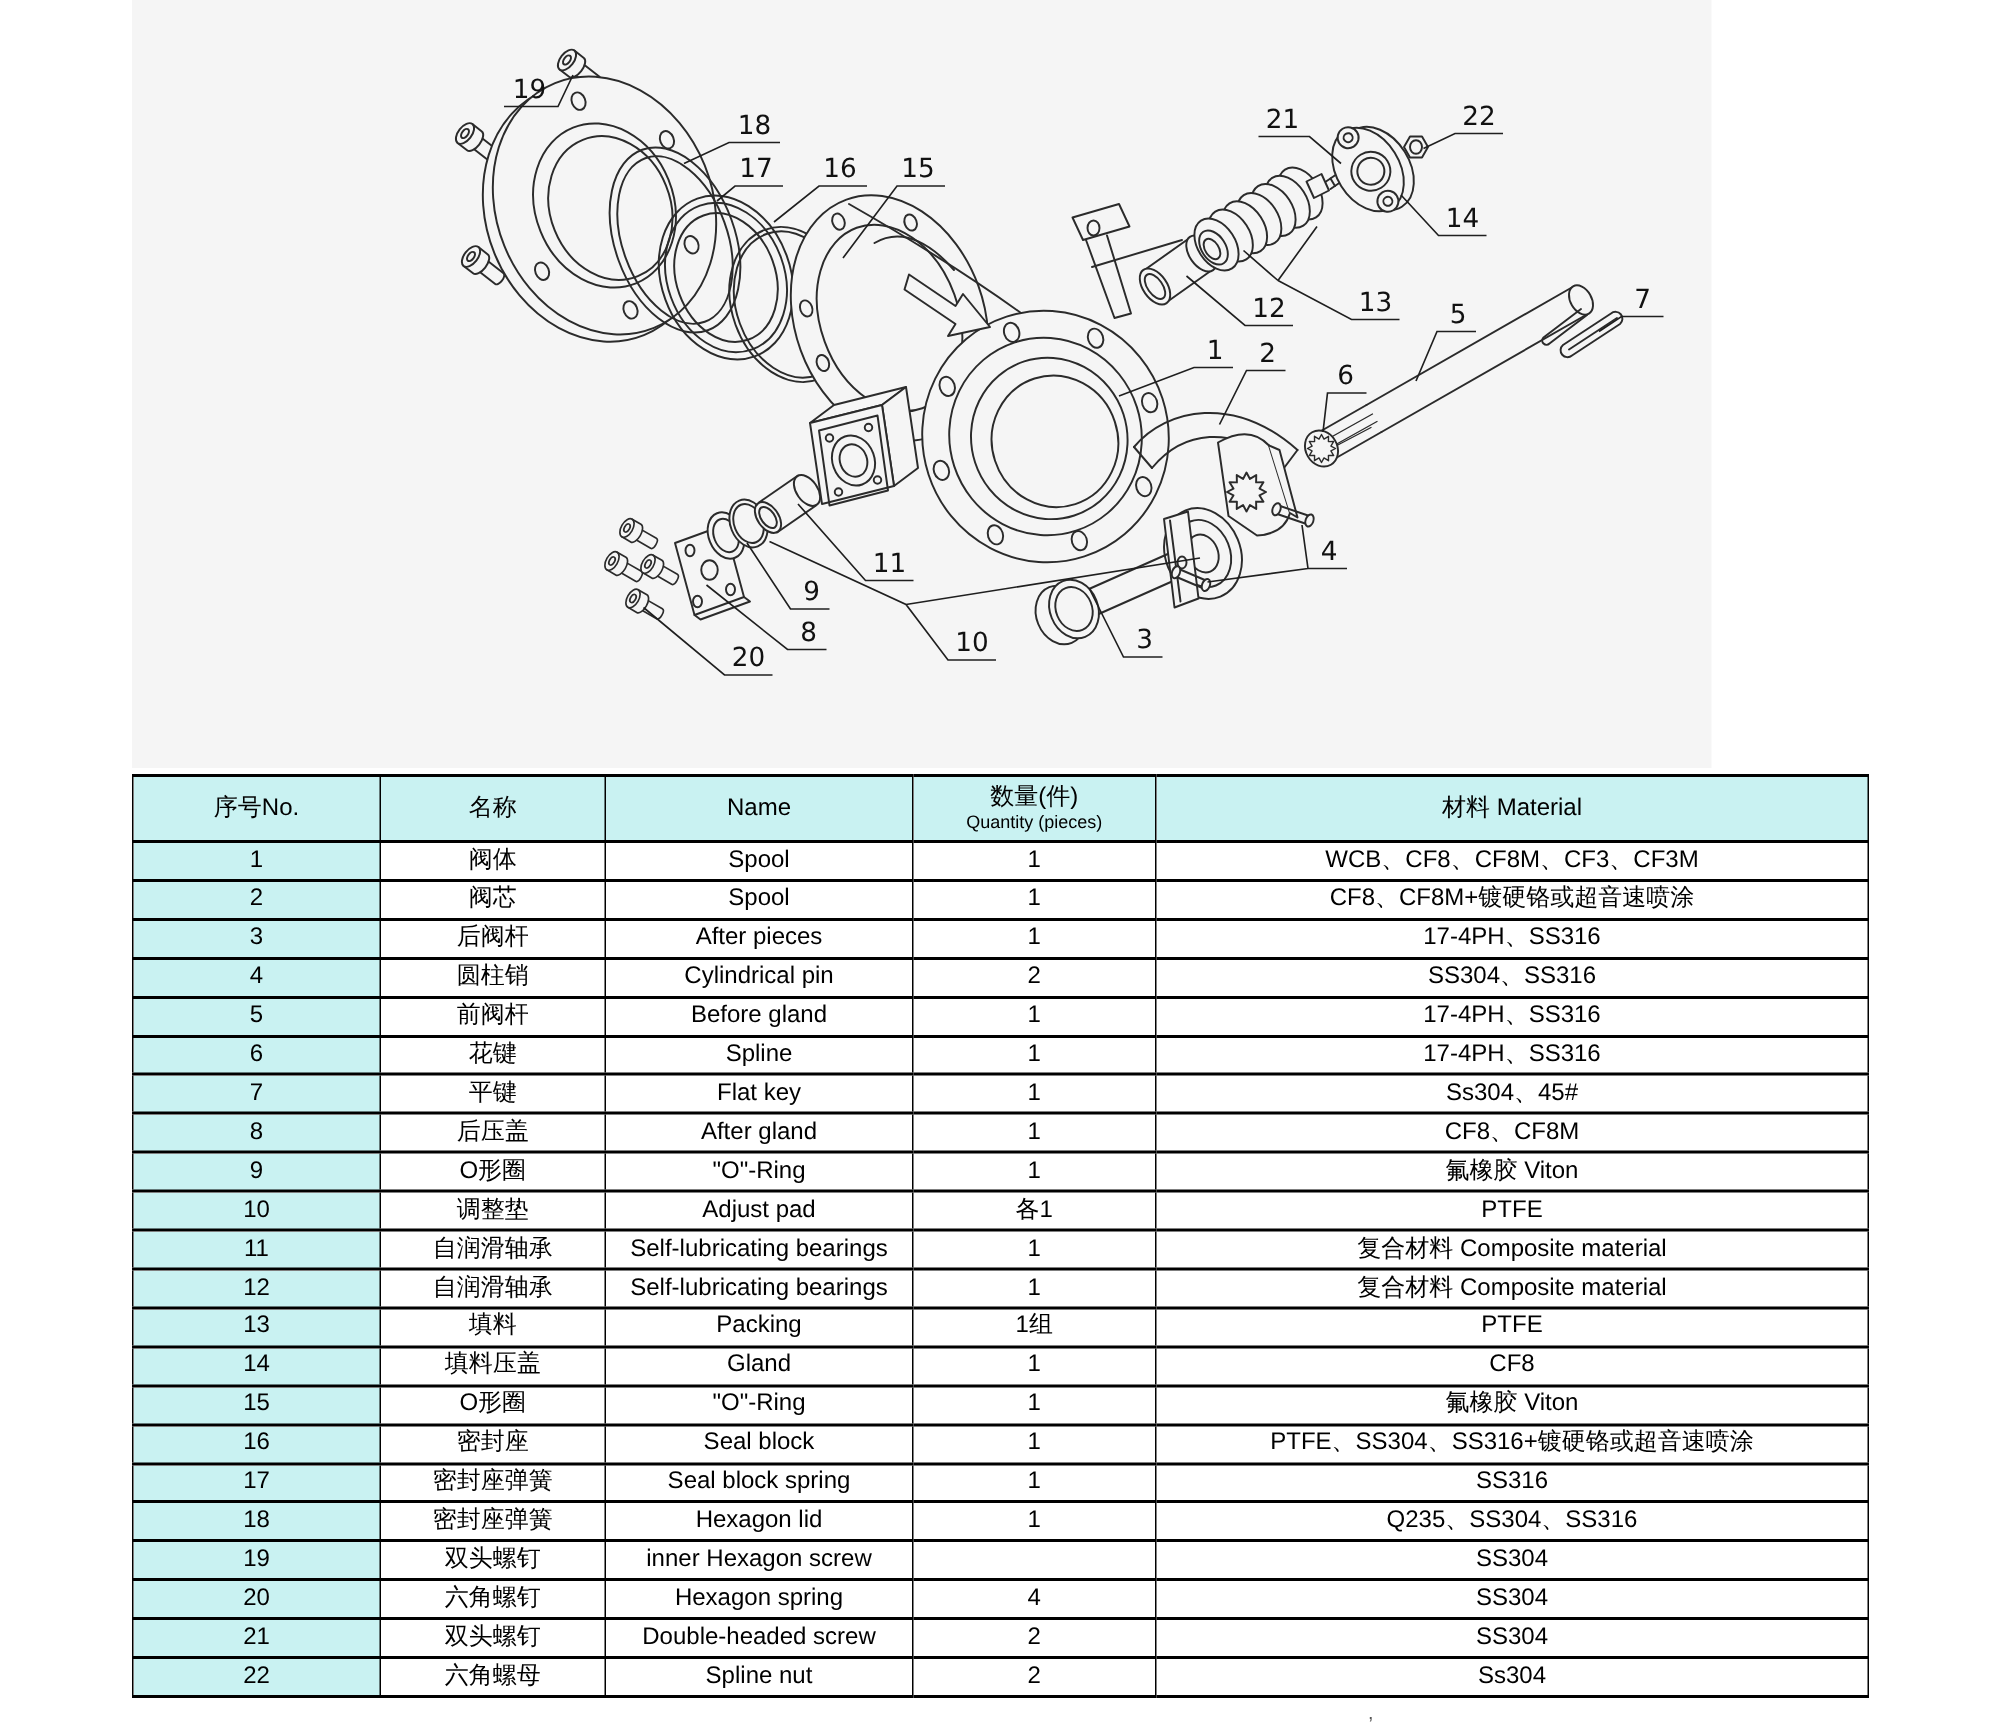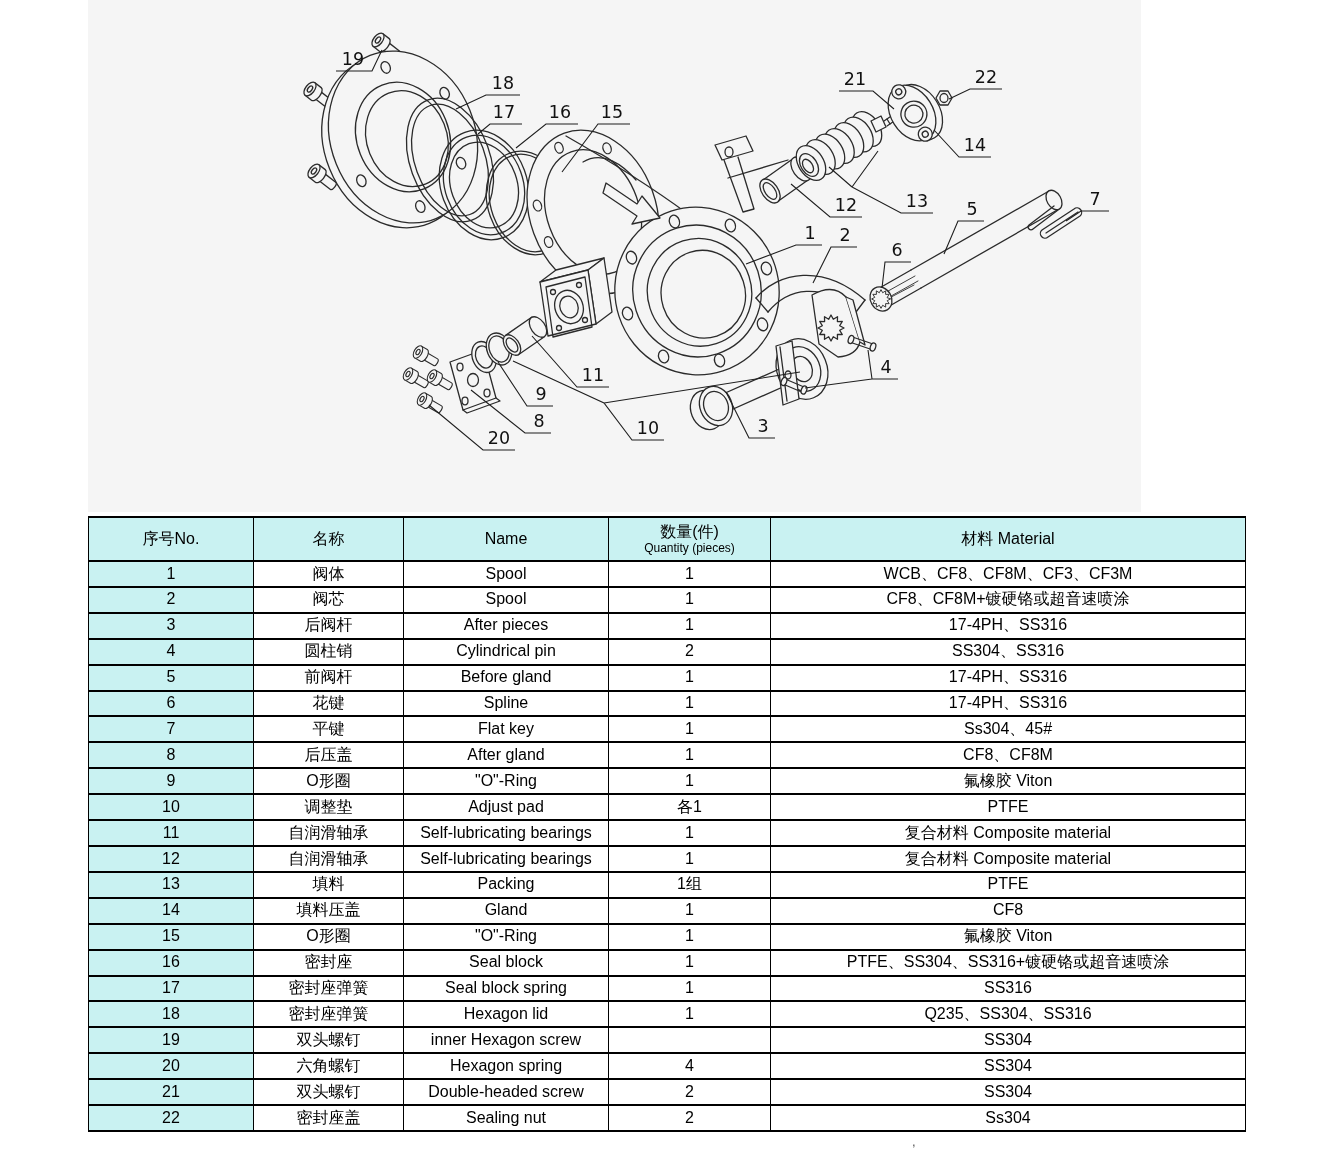--- a/index.html
+++ b/index.html
@@ -504,21 +504,21 @@
       </tr>
       <tr>
         <td class="c-no">21</td>
         <td class="c-cn">双头螺钉</td>
         <td class="c-en">Double-headed screw</td>
         <td class="c-qty">2</td>
         <td class="c-mat">SS304</td>
       </tr>
       <tr>
         <td class="c-no">22</td>
-        <td class="c-cn">密封座盖</td>
-        <td class="c-en">Sealing nut</td>
+        <td class="c-cn">六角螺母</td>
+        <td class="c-en">Spline nut</td>
         <td class="c-qty">2</td>
         <td class="c-mat">Ss304</td>
       </tr>
     </tbody>
 </table>
 
 <span class="footnote-mark">,</span>
 
 </body></html>

